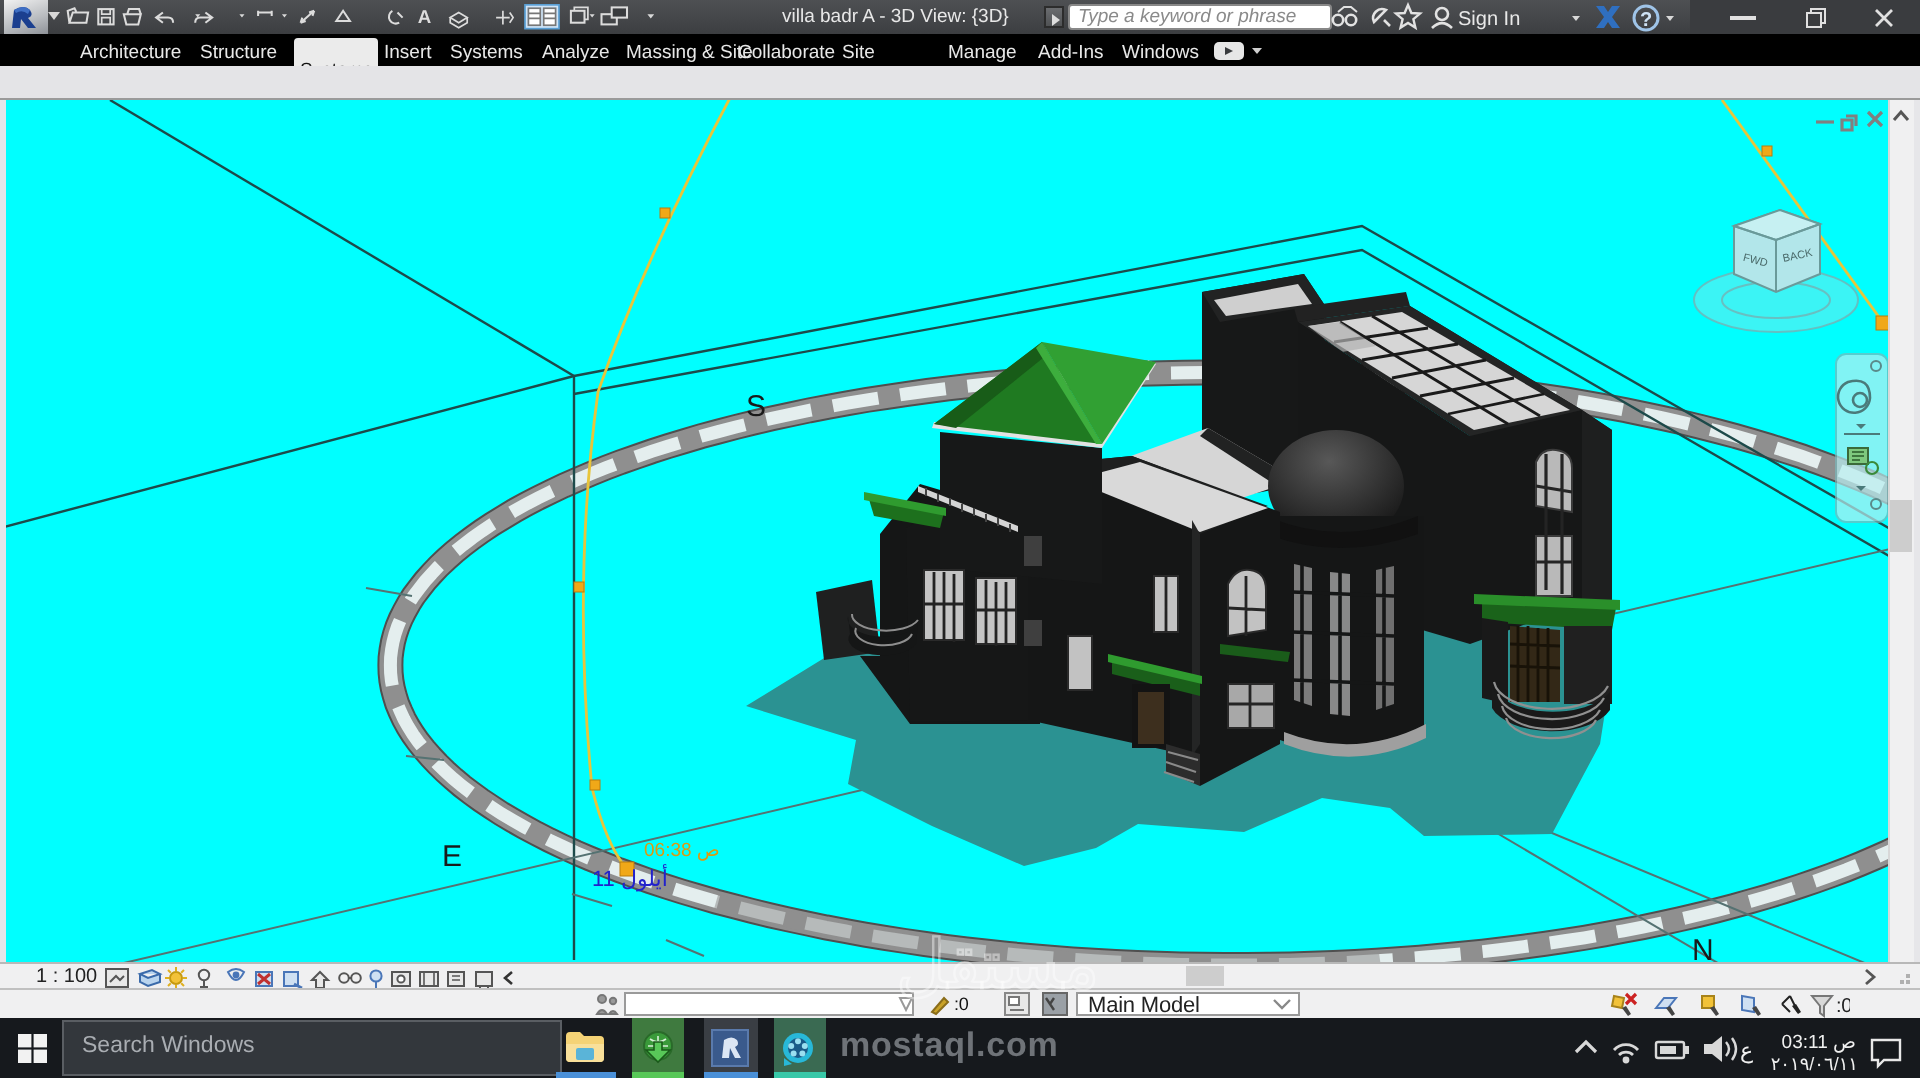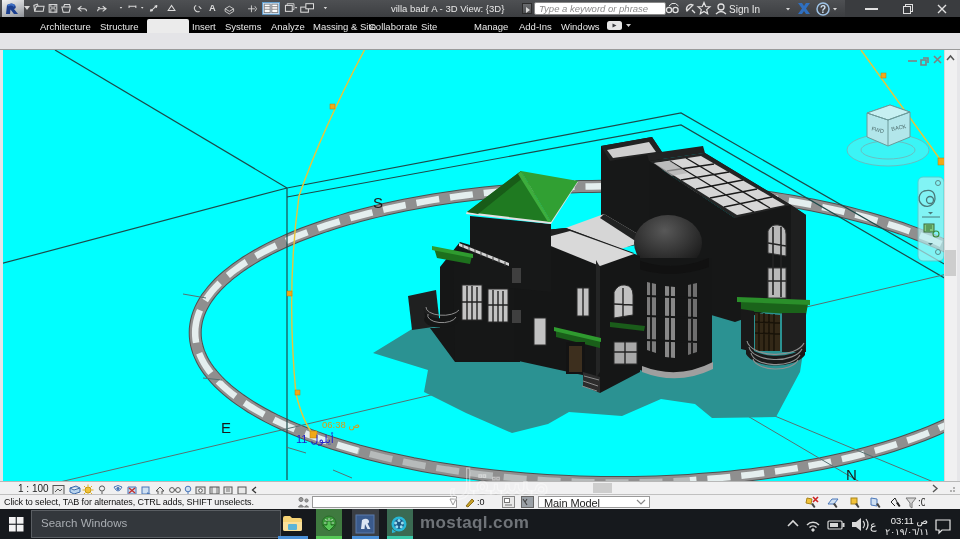--- a/index.html
+++ b/index.html
@@ -398,21 +398,20 @@
     </svg>
   <svg class="abs" style="left:944px;top:484px" width="14" height="10">
       <g fill="#b0b0b0">
         <rect x="9" y="6" width="2" height="2"></rect>
         <rect x="6" y="6" width="2" height="2"></rect>
         <rect x="9" y="3" width="2" height="2"></rect>
       </g>
     </svg>
 
   <div id="statusbar" class="abs">
-    <div class="abs" style="left:4px;top:2px">Click to select, TAB for alternates, CTRL adds, SHIFT unselects.</div>
     <svg class="abs" style="left:297px;top:1px" width="13" height="12">
         <g stroke="#777" fill="#999" stroke-width="1">
           <circle cx="4" cy="3.5" r="2"></circle>
           <path d="M1.5 11 q2.5 -4 5 0 Z"></path>
           <circle cx="9.5" cy="4.5" r="1.6"></circle>
           <path d="M7.5 11 q2 -3 4 0 Z"></path>
         </g>
       </svg>
     <div class="combo" style="left:312px;top:1px;width:145px;height:12px"></div>
     <svg class="abs" style="left:449px;top:3px" width="9" height="8">

